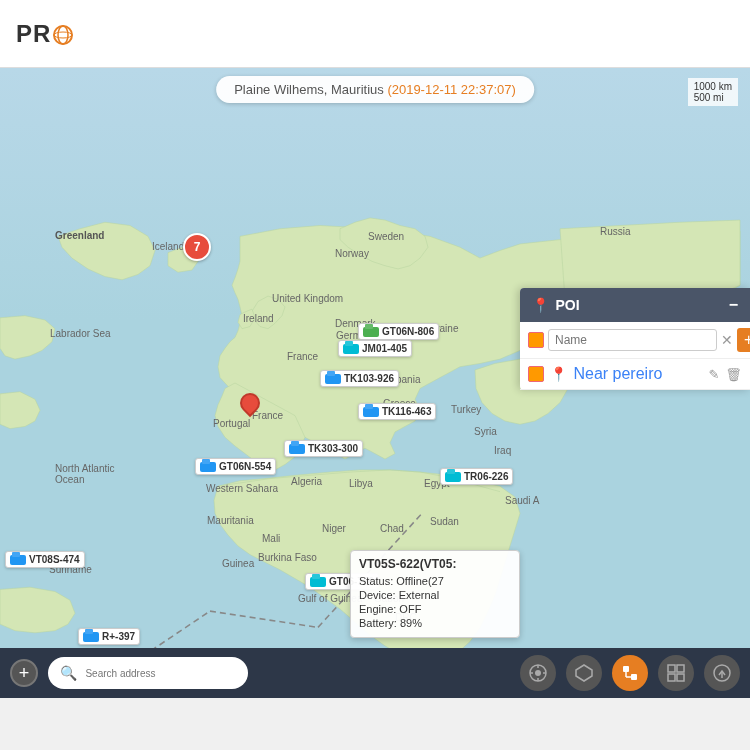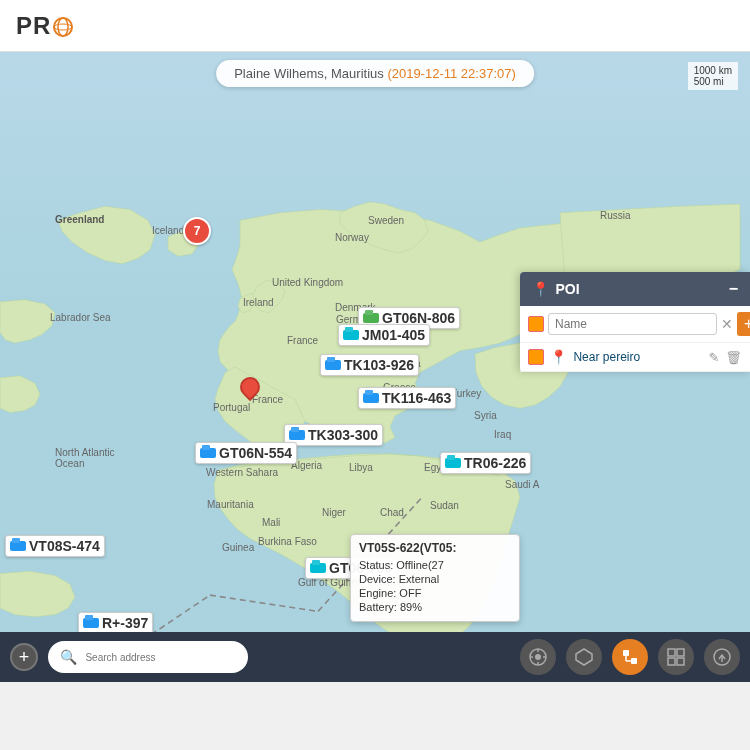--- a/index.html
+++ b/index.html
@@ -1,20 +1,20 @@
 <!DOCTYPE html>
 <html><head>
   <meta charset="utf-8">
   <style>
     * { margin: 0; padding: 0; box-sizing: border-box; }
     body { width: 750px; height: 750px; overflow: hidden; font-family: Arial, sans-serif; background: #f0f0f0; }
 
     
     #header {
-      height: 52px;
+      height: 68px;
       background: #fff;
       display: flex;
       align-items: center;
       padding: 0 16px;
       border-bottom: 1px solid #ddd;
       position: relative;
       z-index: 10;
     }
     .logo-text {
       font-size: 24px;
@@ -86,21 +86,21 @@
       color: #333;
     }
 
     
     .vehicle-marker {
       position: absolute;
       background: #fff;
       border: 1px solid #ccc;
       border-radius: 3px;
       padding: 2px 4px;
-      font-size: 14px;
+      font-size: 10px;
       font-weight: bold;
       color: #333;
       display: flex;
       align-items: center;
       gap: 3px;
       white-space: nowrap;
       z-index: 4;
       box-shadow: 0 1px 3px rgba(0,0,0,0.2);
     }
     .vehicle-icon {
@@ -234,22 +234,22 @@
     }
     #poi-item-row {
       display: flex;
       align-items: center;
       padding: 6px 8px;
       gap: 6px;
       border-bottom: 1px solid #eee;
     }
     .poi-item-name {
       flex: 1;
-      font-size: 12px;
-      color: #0c4a6e;
+      font-size: 16px;
+      color: #3b82f6;
     }
     .poi-location-icon {
       color: #e74c3c;
       font-size: 14px;
     }
     .poi-edit-icon, .poi-delete-icon {
       color: #999;
       font-size: 13px;
       cursor: pointer;
     }

